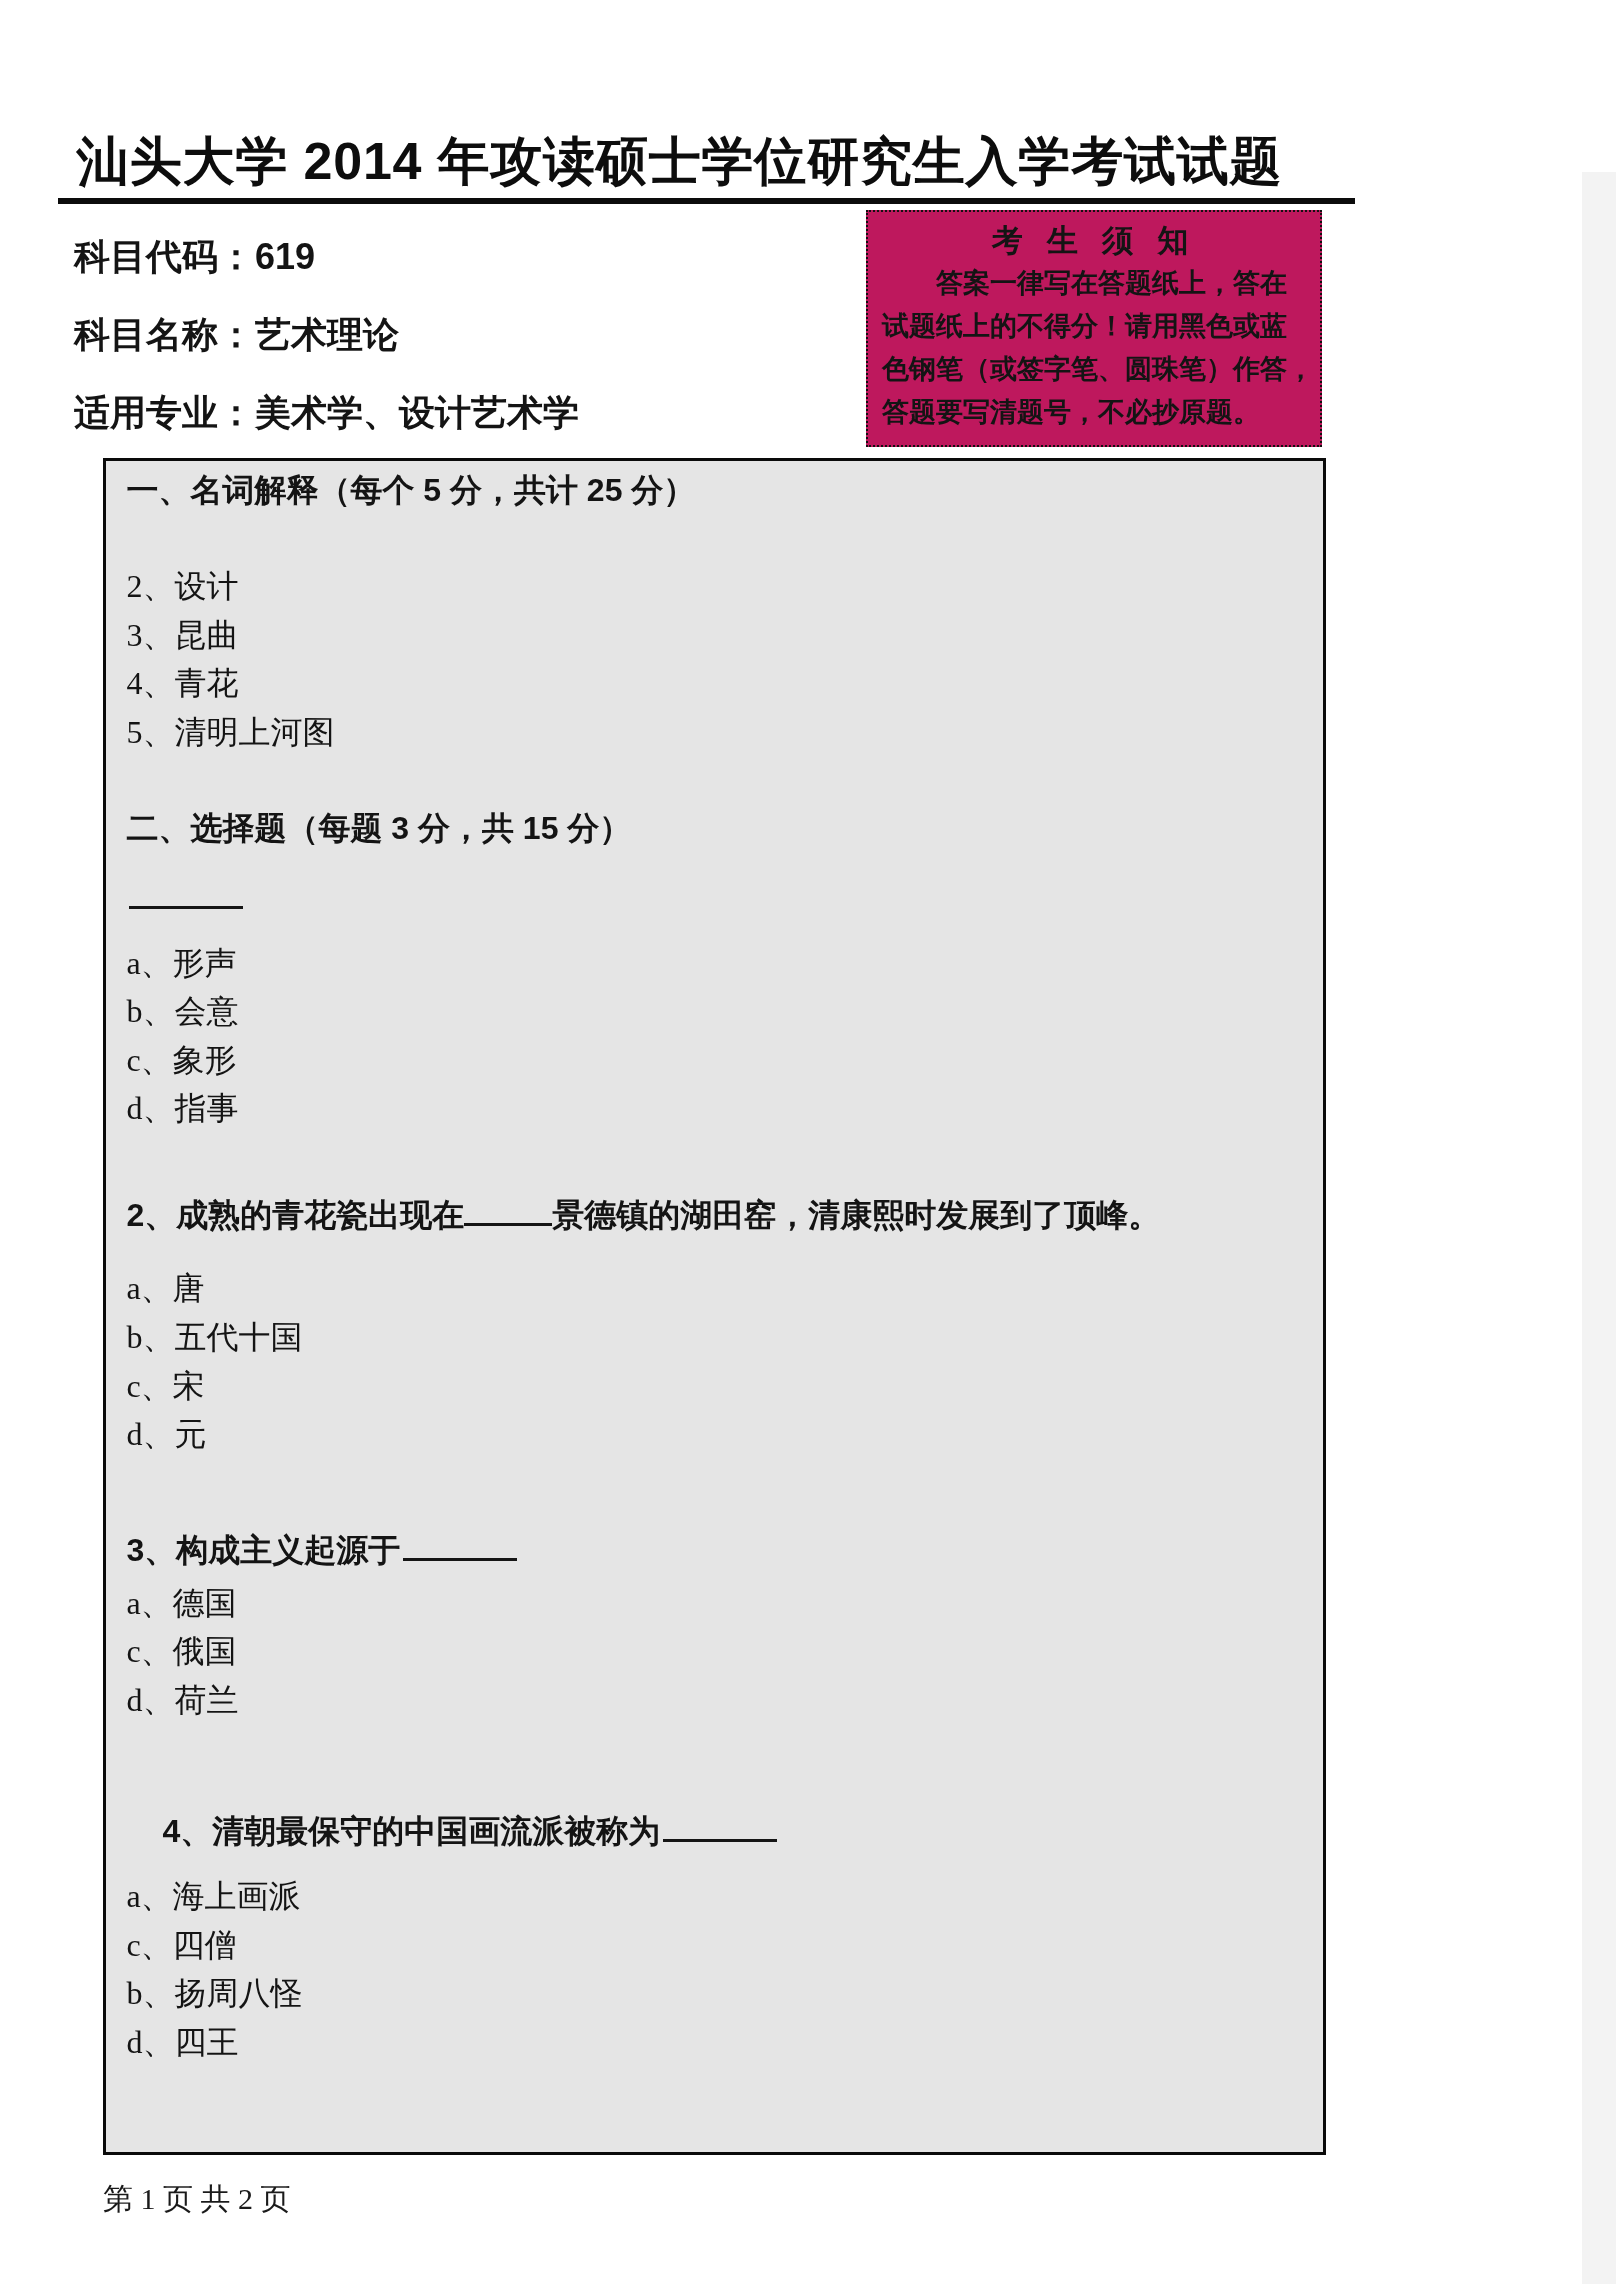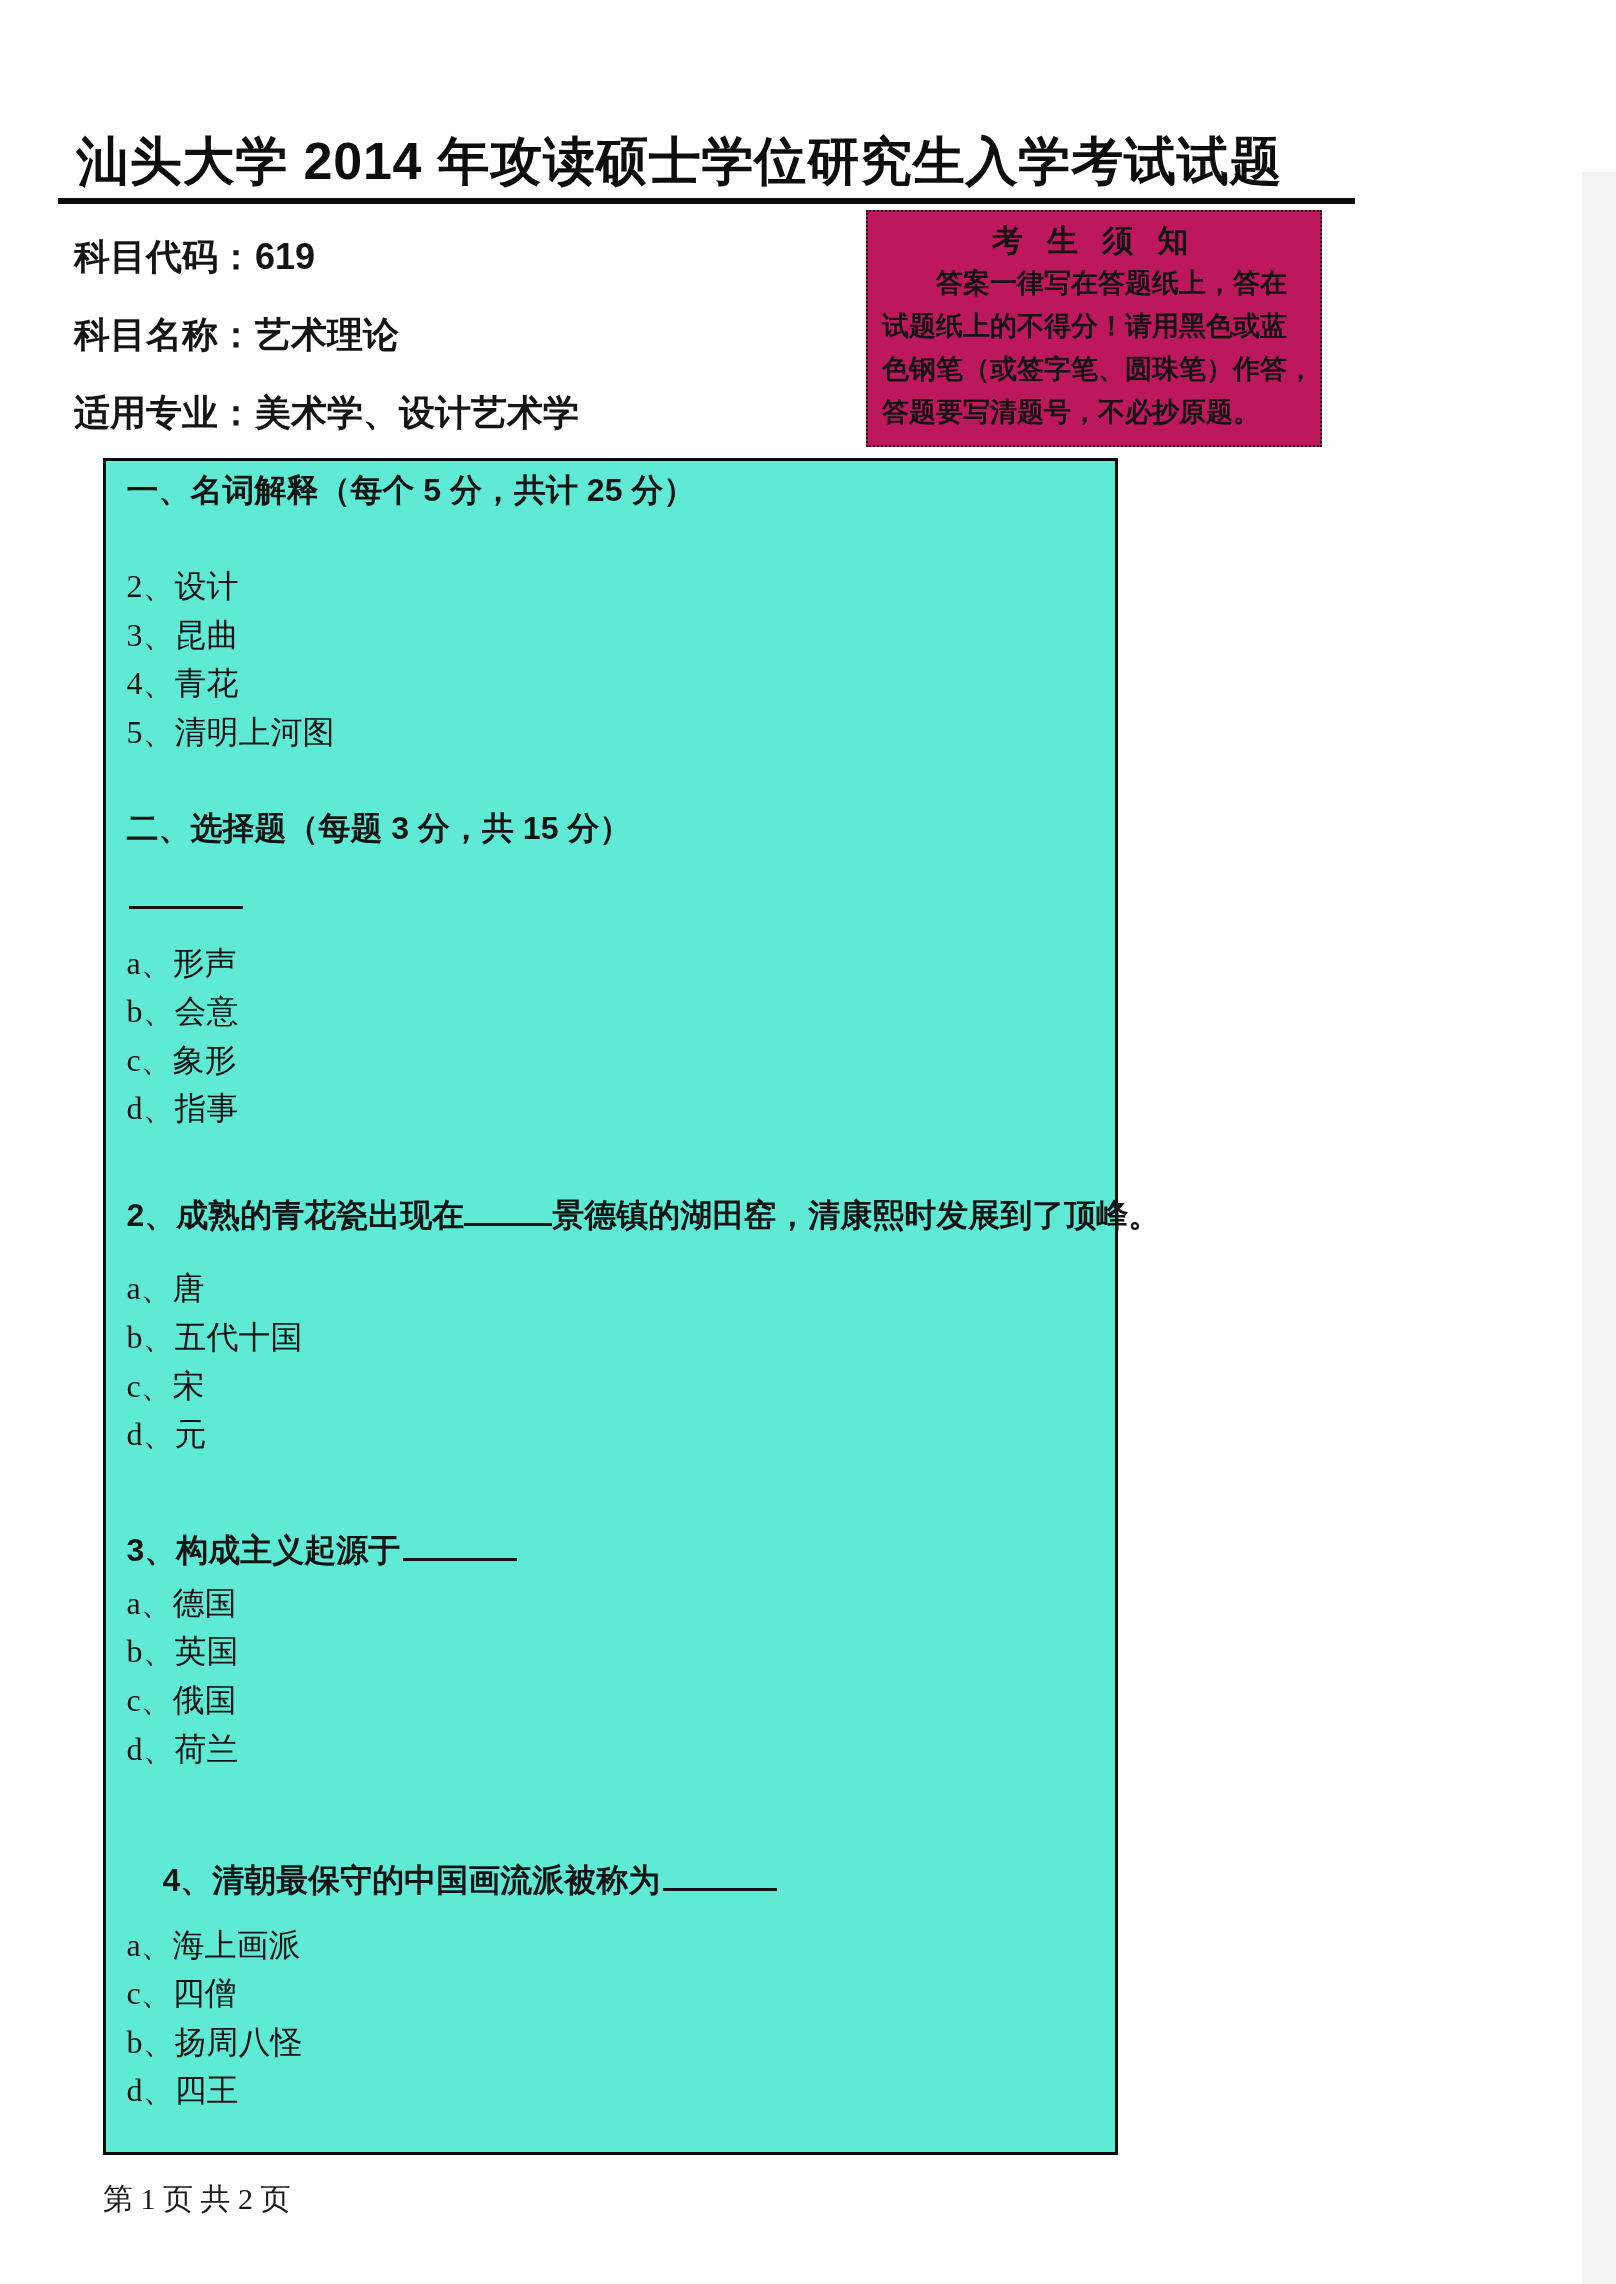--- a/index.html
+++ b/index.html
@@ -72,25 +72,25 @@
   .notice-line{
     font-size:27px;
     font-weight:bold;
     line-height:43px;
     white-space:nowrap;
   }
   .notice-line.indent{text-indent:2em;}
   .main-box{
     position:absolute;
     left:103px; top:458px;
-    width:1015px; height:1697px;
+    width:1223px; height:1697px;
     box-sizing:border-box;
     border:3.1px solid #0a0a0a;
     padding:6.3px 23.5px 0 20.4px;
-    background:#5eead4;
+    background:#e5e5e5;
     font-size:32px;
     line-height:47px;
   }
   .sec-heading{
     font-family:"Liberation Sans", sans-serif;
     font-weight:bold;
     white-space:nowrap;
   }
   .sec-heading.first{margin-bottom:49px;}
   .sec-heading.second{margin-top:49px;margin-bottom:19.6px;}
@@ -176,21 +176,20 @@
     </div>
     <div class="option">a、唐</div>
     <div class="option">b、五代十国</div>
     <div class="option">c、宋</div>
     <div class="option">d、元</div>
 
     <div class="stem q3">
       <span>3、构成主义起源于</span><span class="blank blank-lg"></span><span></span>
     </div>
     <div class="option">a、德国</div>
-    <div class="option">b、英国</div>
     <div class="option">c、俄国</div>
     <div class="option">d、荷兰</div>
 
     <div class="stem q4">
       <span>4、清朝最保守的中国画流派被称为</span><span class="blank blank-lg"></span><span></span>
     </div>
     <div class="option">a、海上画派</div>
     <div class="option">c、四僧</div>
     <div class="option">b、扬周八怪</div>
     <div class="option">d、四王</div>

